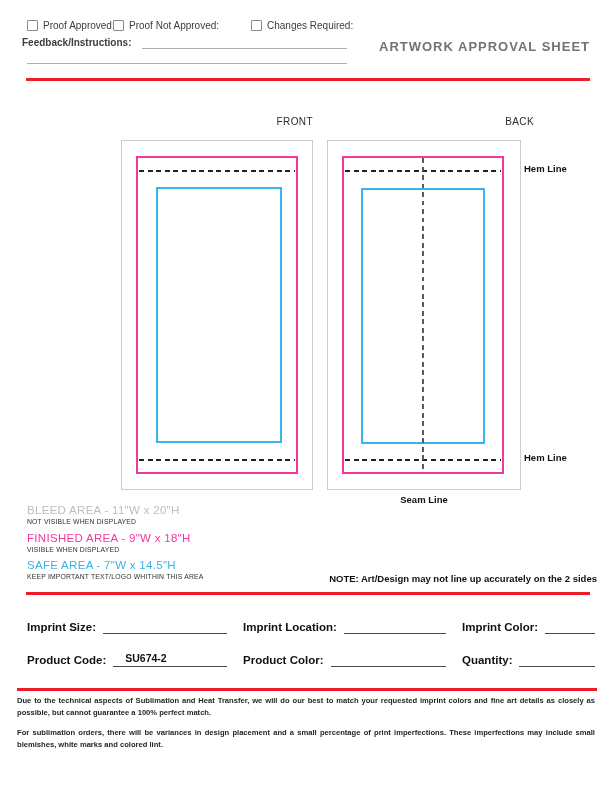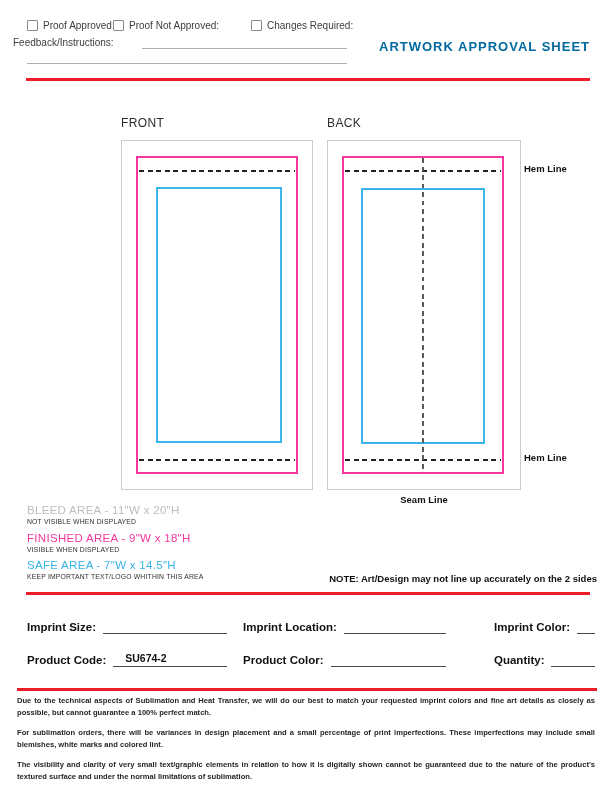--- a/index.html
+++ b/index.html
@@ -6,44 +6,44 @@
   .page{position:relative;width:612px;height:792px;background:#fff;overflow:hidden;
         font-family:"Liberation Sans","DejaVu Sans",sans-serif;}
   .abs{position:absolute;}
 
   
   .cbgroup{display:flex;align-items:center;gap:5px;}
   .cbbox{width:11px;height:11px;border:1.5px solid #8a8a8a;background:#fff;box-sizing:border-box;border-radius:1px;}
   .cblabel{font-size:10px;color:#3d3d3d;line-height:11px;white-space:nowrap;}
   .feedback-label{font-size:10px;color:#3d3d3d;}
   .grayline{border-top:1px solid #b0b0b0;height:0;}
-  .title{font-size:13px;font-weight:700;letter-spacing:1px;color:#0369a1;text-align:right;white-space:nowrap;}
+  .title{font-size:13px;font-weight:700;letter-spacing:1px;color:#737373;text-align:right;white-space:nowrap;}
   .redline{height:2.5px;background:#ED1C29;}
 
   
-  .panel-label{font-size:12px;letter-spacing:0.4px;color:#2b2b2b;text-align:left;}
+  .panel-label{font-size:10px;letter-spacing:0.4px;color:#2b2b2b;text-align:right;}
   .bleed-rect{border:1px solid #cccccc;box-sizing:border-box;background:#fff;}
   .finished-rect{border:2px solid #F5379E;box-sizing:border-box;}
   .safe-rect{border:2px solid #38B5EA;box-sizing:border-box;}
   .dash-h{height:1.8px;background:repeating-linear-gradient(to right,#222 0 5px,transparent 5px 8.6px);}
   .dash-v{width:1.8px;background:repeating-linear-gradient(to bottom,#5a5a5a 0 4.5px,transparent 4.5px 8.5px);}
   .line-label{font-size:9.5px;font-weight:700;color:#111;white-space:nowrap;}
 
   
   .legend-title{font-size:11.5px;letter-spacing:0.3px;white-space:nowrap;line-height:12px;}
   .legend-sub{font-size:6.8px;color:#2e2e2e;letter-spacing:0.2px;margin-top:2px;white-space:nowrap;}
   .lg-gray{color:#bdbdbd;}
   .lg-magenta{color:#F5379E;}
   .lg-cyan{color:#38B5EA;}
   .note{font-size:9.5px;font-weight:700;color:#111;white-space:nowrap;}
 
   
   .form-row{display:grid;grid-template-columns:216px 219px 1fr;width:568px;height:21px;font-weight:bold;}
   .fcell{display:flex;align-items:flex-end;padding-right:16px;}
-  .fcell:last-child{padding-right:0;margin-left:32px;}
+  .fcell:last-child{padding-right:0;}
   .flabel{font-size:11.5px;color:#111;line-height:13px;white-space:nowrap;}
   .fline{flex:1;margin-left:7px;border-bottom:1.2px solid #4a4a4a;display:flex;align-items:flex-end;height:100%;}
   .fvalue{font-size:10.5px;color:#111;padding-left:12px;padding-bottom:2px;line-height:11px;}
 
   
   .disc{width:578px;}
   .disc p{margin:0 0 7px 0;font-size:7.6px;line-height:12.4px;color:#262626;
           text-align:justify;text-align-last:left;}
 </style>
 </head>
@@ -57,36 +57,36 @@
   </div>
   <div class="abs cbgroup" style="left:113px;top:20px;">
     <span class="cbbox"></span>
     <span class="cblabel">Proof Not Approved:</span>
   </div>
   <div class="abs cbgroup" style="left:219px;top:20px;padding-left:32px;">
     <span class="cbbox"></span>
     <span class="cblabel">Changes Required:</span>
   </div>
 
-  <div class="abs feedback-label" style="left:13px;top:37px;">Feedback/Instructions:</div>
+  <div class="abs feedback-label" style="left:22px;top:37px;font-weight:bold;">Feedback/Instructions:</div>
   <div class="abs grayline" style="left:142px;top:48px;width:205px;"></div>
   <div class="abs grayline" style="left:27px;top:63px;width:320px;"></div>
 
   <div class="abs title" style="right:22px;top:39px;">ARTWORK APPROVAL SHEET</div>
 
   <div class="abs redline" style="left:26px;top:78px;width:564px;"></div>
 
   <div class="abs panel-label" style="left:121px;top:116px;width:192px;">FRONT</div>
   <div class="abs bleed-rect" style="left:121px;top:140px;width:192px;height:350px;"></div>
   <div class="abs finished-rect" style="left:136px;top:156px;width:162px;height:318px;"></div>
   <div class="abs dash-h" style="left:139px;top:170px;width:156px;"></div>
   <div class="abs dash-h" style="left:139px;top:459px;width:156px;"></div>
   <div class="abs safe-rect" style="left:156px;top:187px;width:126px;height:256px;"></div>
 
-  <div class="abs panel-label" style="left:327px;top:116px;width:194px;">BACK</div>
+  <div class="abs panel-label" style="left:340px;top:116px;width:194px;">BACK</div>
   <div class="abs bleed-rect" style="left:327px;top:140px;width:194px;height:350px;"></div>
   <div class="abs finished-rect" style="left:342px;top:156px;width:162px;height:318px;"></div>
   <div class="abs dash-h" style="left:345px;top:170px;width:156px;"></div>
   <div class="abs dash-h" style="left:345px;top:459px;width:156px;"></div>
   <div class="abs safe-rect" style="left:361px;top:188px;width:124px;height:256px;"></div>
   <div class="abs dash-v" style="left:422px;top:158px;height:314px;"></div>
 
   <div class="abs line-label" style="left:524px;top:163px;">Hem Line</div>
   <div class="abs line-label" style="left:524px;top:452px;">Hem Line</div>
   <div class="abs line-label" style="left:327px;top:494px;width:194px;text-align:center;">Seam Line</div>
@@ -148,16 +148,15 @@
           <span class="fvalue"></span>
         </span>
     </div>
   </div>
 
   <div class="abs redline" style="left:17px;top:688px;width:580px;"></div>
 
   <div class="abs disc" style="left:17px;top:695px;font-weight:bold;">
     <p>Due to the technical aspects of Sublimation and Heat Transfer, we will do our best to match your requested imprint colors and fine art details as closely as possible, but cannot guarantee a 100% perfect match.</p>
     <p>For sublimation orders, there will be variances in design placement and a small percentage of print imperfections. These imperfections may include small blemishes, white marks and colored lint.</p>
-    <p>The visibility and clarity of very small text/graphic elements in relation to how it is digitally shown cannot be guaranteed due to the nature of the product's textured surface and under the normal limitations of sublimation.</p>
   </div>
 
 </div>
 
 </body></html>

